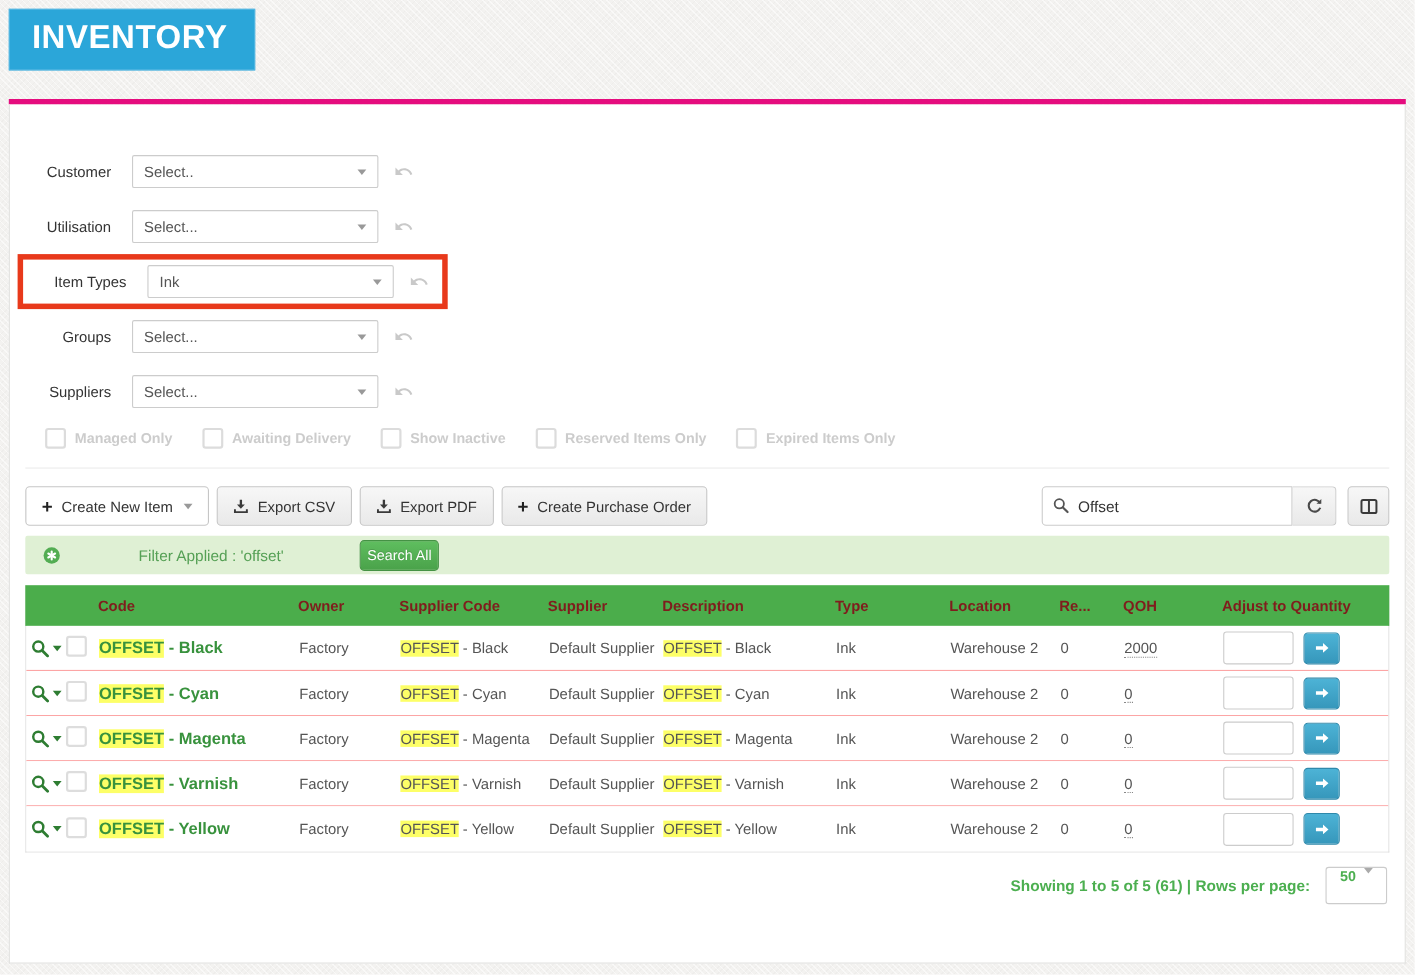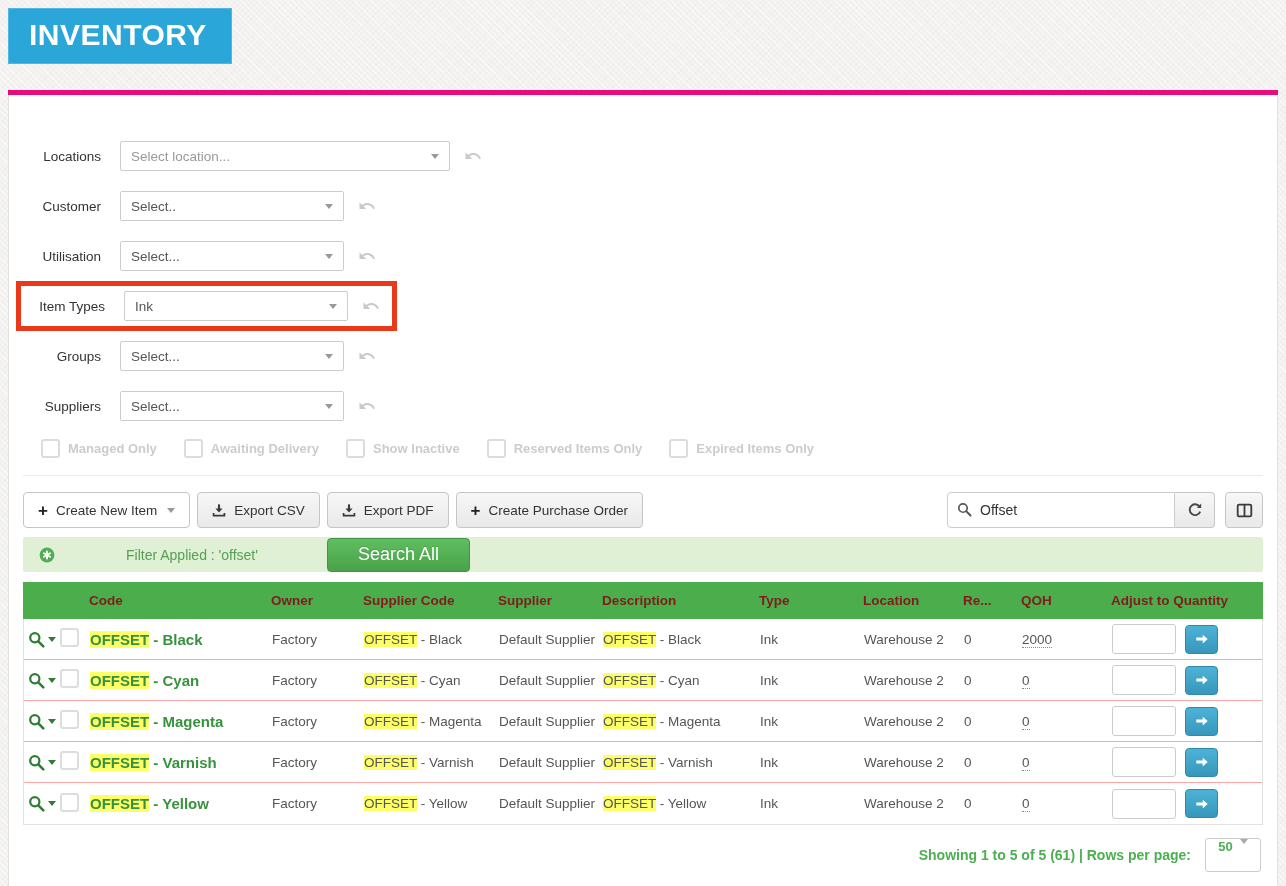--- a/index.html
+++ b/index.html
@@ -23,21 +23,21 @@
   
   .panel {
     margin:0 8px; background:#fff; border:1px solid #e2e1df; border-top:none;
     padding:36px 14px 26px 14px; min-height:781px;
   }
 
   
   .filter-row { display:flex; align-items:center; padding:10px 0; }
   .filter-row.highlighted {
     border:5px solid #e8391b; width:fit-content;
-    margin-left:-7px; padding:5px 12px 5px 6px;
+    margin-left:-7px; padding:5px 12px 5px 16px;
   }
   .filter-label { width:78px; text-align:right; margin-right:19px; font-size:13.5px; color:#333; }
   .sel {
     position:relative; width:224px; height:30px; background:#fff;
     border:1px solid #ccc; border-radius:2px; display:flex; align-items:center;
     padding:0 26px 0 10px; font-size:13.5px; color:#555; cursor:pointer;
   }
   .sel.wide { width:330px; }
   .sel .sel-value.muted { color:#9a9a9a; }
   .caret-down {
@@ -91,22 +91,22 @@
   }
 
   
   .banner {
     margin-top:9px; height:35px; background:#dff0d4; border-radius:2px;
     display:flex; align-items:center; padding:0 16px;gap:43px;
   }
   .banner-text { margin-left:28px; font-size:14px; color:#55a055; }
   .search-all-btn {
     margin-left:26px; background:linear-gradient(#5fbe5f,#4aa24a);
-    border:1px solid #449244; border-radius:4px; color:#fff; font-size:18px;
-    padding:5px 30px 6px; cursor:pointer; text-shadow:0 -1px 0 rgba(0,0,0,.15);
+    border:1px solid #449244; border-radius:4px; color:#fff; font-size:13px;
+    padding:5px 6px 6px; cursor:pointer; text-shadow:0 -1px 0 rgba(0,0,0,.15);
   }
 
   
   .inv-table { margin-top:10px; border:1px solid #e2e2e2; border-top:none; }
   .grid {
     display:grid; align-items:center;
     grid-template-columns: 36px 30px 182px 92px 135px 104px 157px 104px 100px 58px 90px 1fr;
   }
   .thead { background:#4bad4b; height:37px; color:#7f1d1d; font-weight:bold; font-size:13.5px; margin:0 -1px; }
   .thead > div { padding-right:6px; }
@@ -142,32 +142,20 @@
 
 <div class="top-bar">
   <div class="app-title">INVENTORY</div>
 </div>
 <div class="pink-rule"></div>
 
 <div class="panel">
 
   <div>
 
-    <div class="filter-row">
-      <div class="filter-label">Locations</div>
-      <div class="sel wide">
-        <span class="sel-value muted">Select location...</span>
-        <span class="caret-down"></span>
-      </div>
-      <span class="reset-icon">
-        <svg width="18" height="18" viewBox="0 0 24 24">
-            <path fill="#c9c9c9" d="M12.5 8c-2.65 0-5.05.99-6.9 2.6L2 7v9h9l-3.62-3.62c1.39-1.16 3.16-1.88 5.12-1.88 3.54 0 6.55 2.31 7.6 5.5l2.37-.78C21.08 11.03 17.15 8 12.5 8z"></path>
-          </svg>
-      </span>
-    </div>
 
     <div class="filter-row">
       <div class="filter-label">Customer</div>
       <div class="sel">
         <span class="sel-value">Select..</span>
         <span class="caret-down"></span>
       </div>
       <span class="reset-icon">
         <svg width="18" height="18" viewBox="0 0 24 24">
             <path fill="#c9c9c9" d="M12.5 8c-2.65 0-5.05.99-6.9 2.6L2 7v9h9l-3.62-3.62c1.39-1.16 3.16-1.88 5.12-1.88 3.54 0 6.55 2.31 7.6 5.5l2.37-.78C21.08 11.03 17.15 8 12.5 8z"></path>

